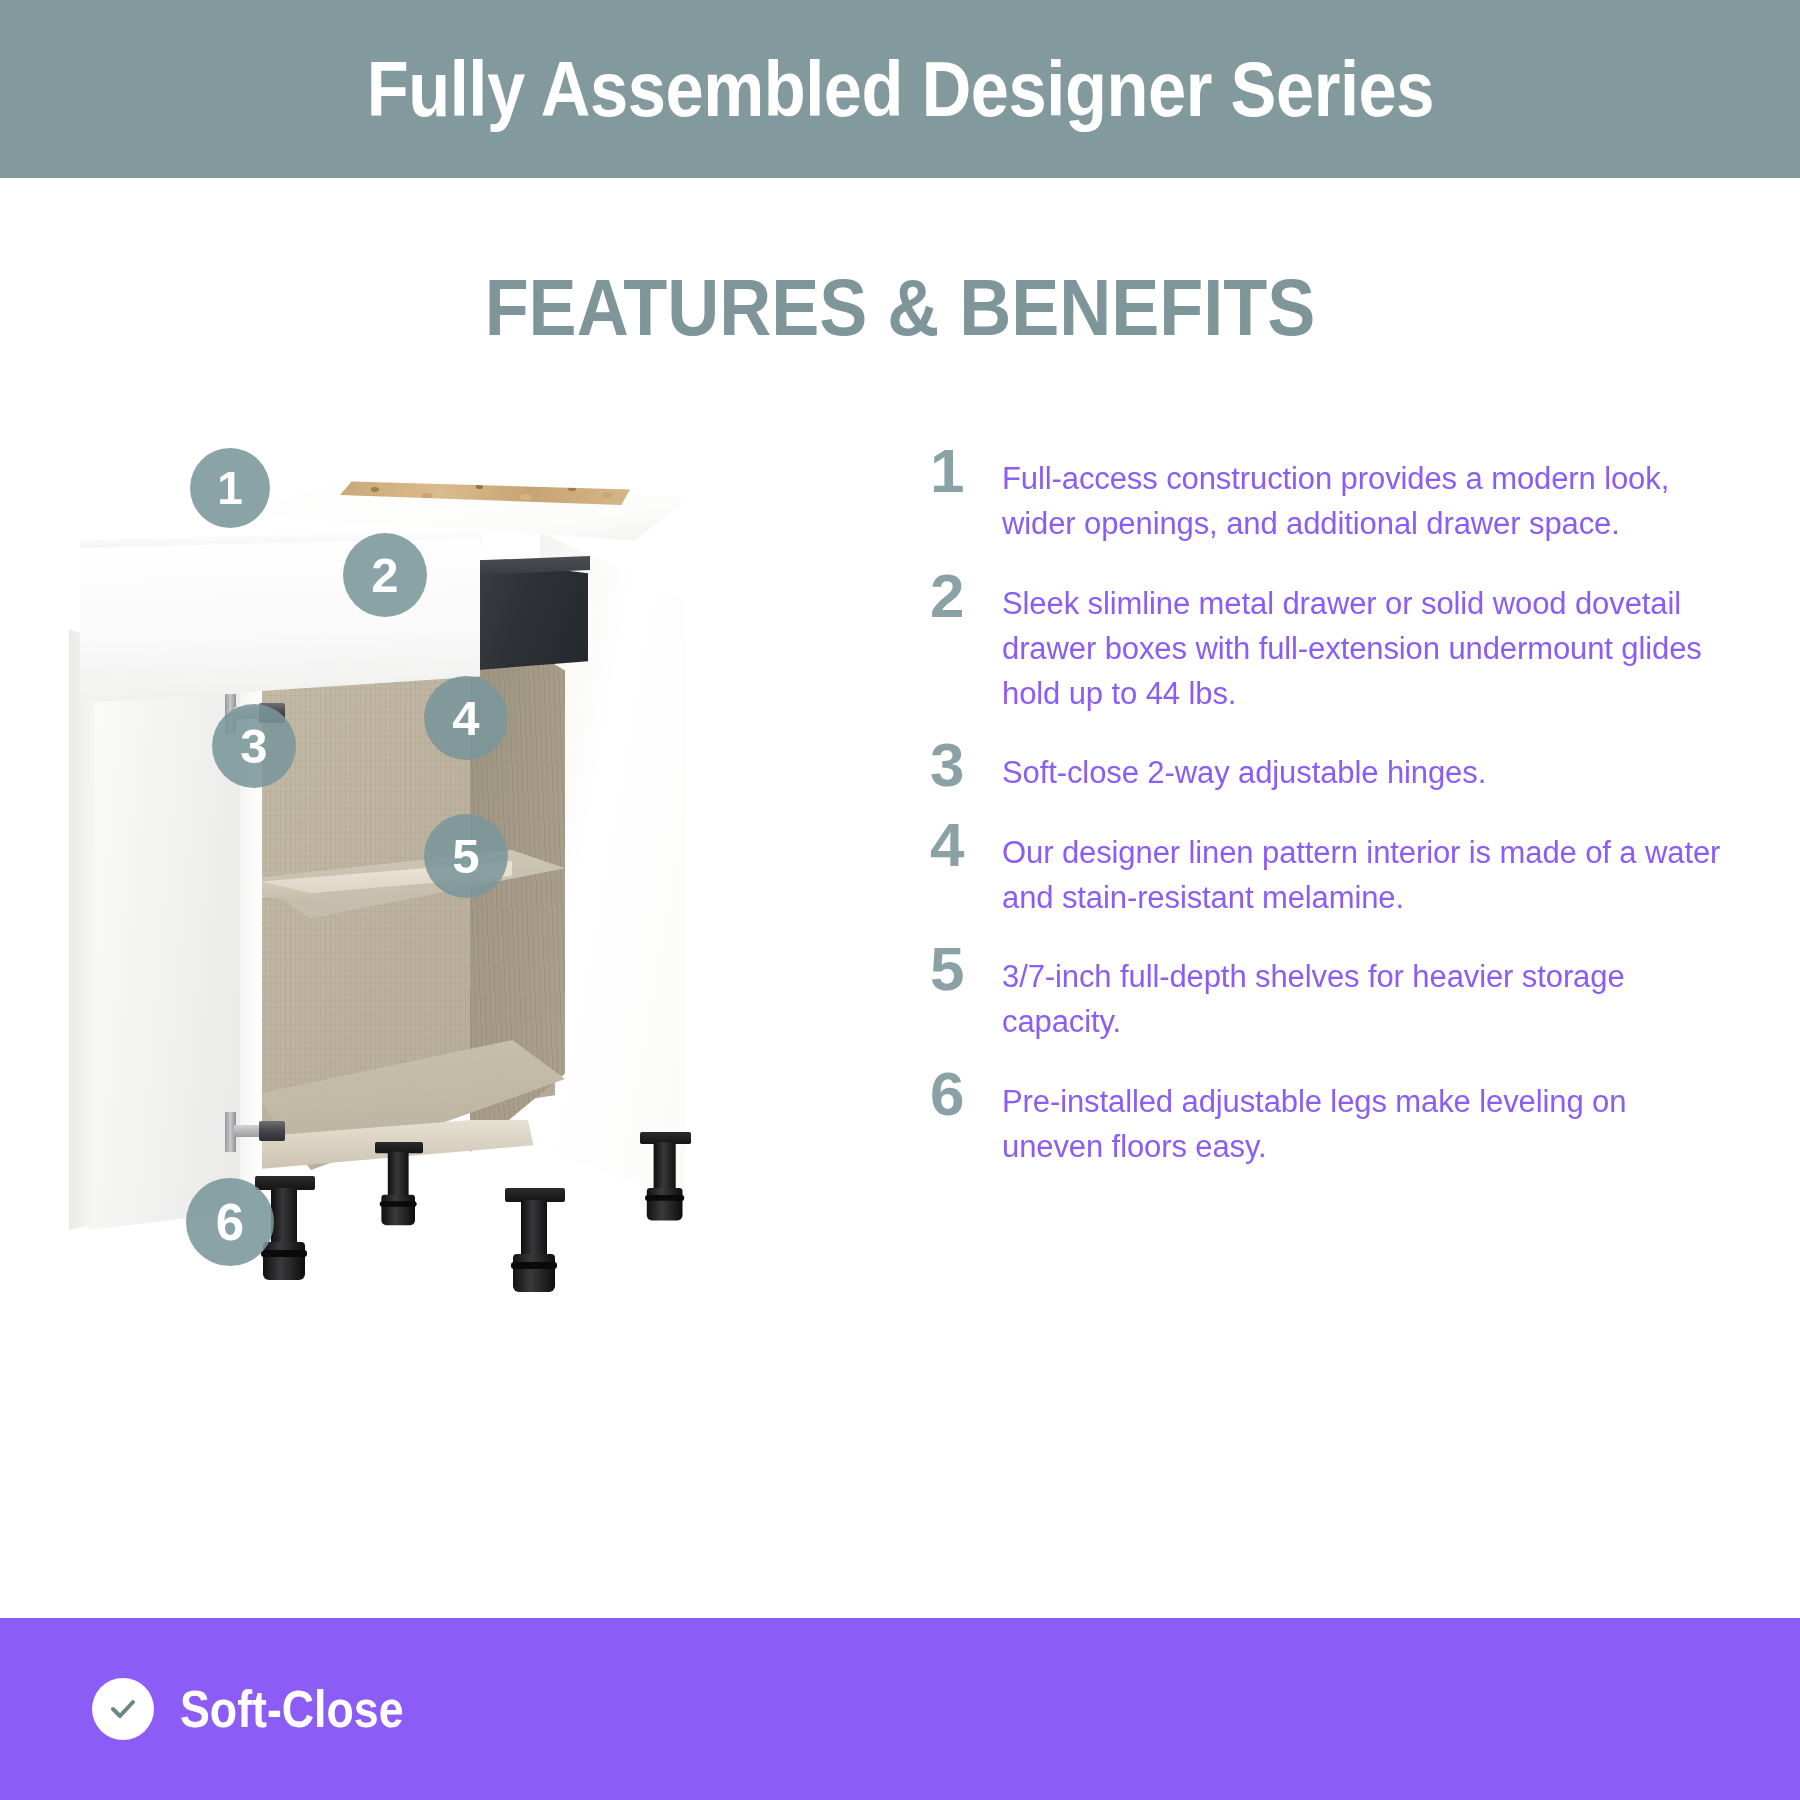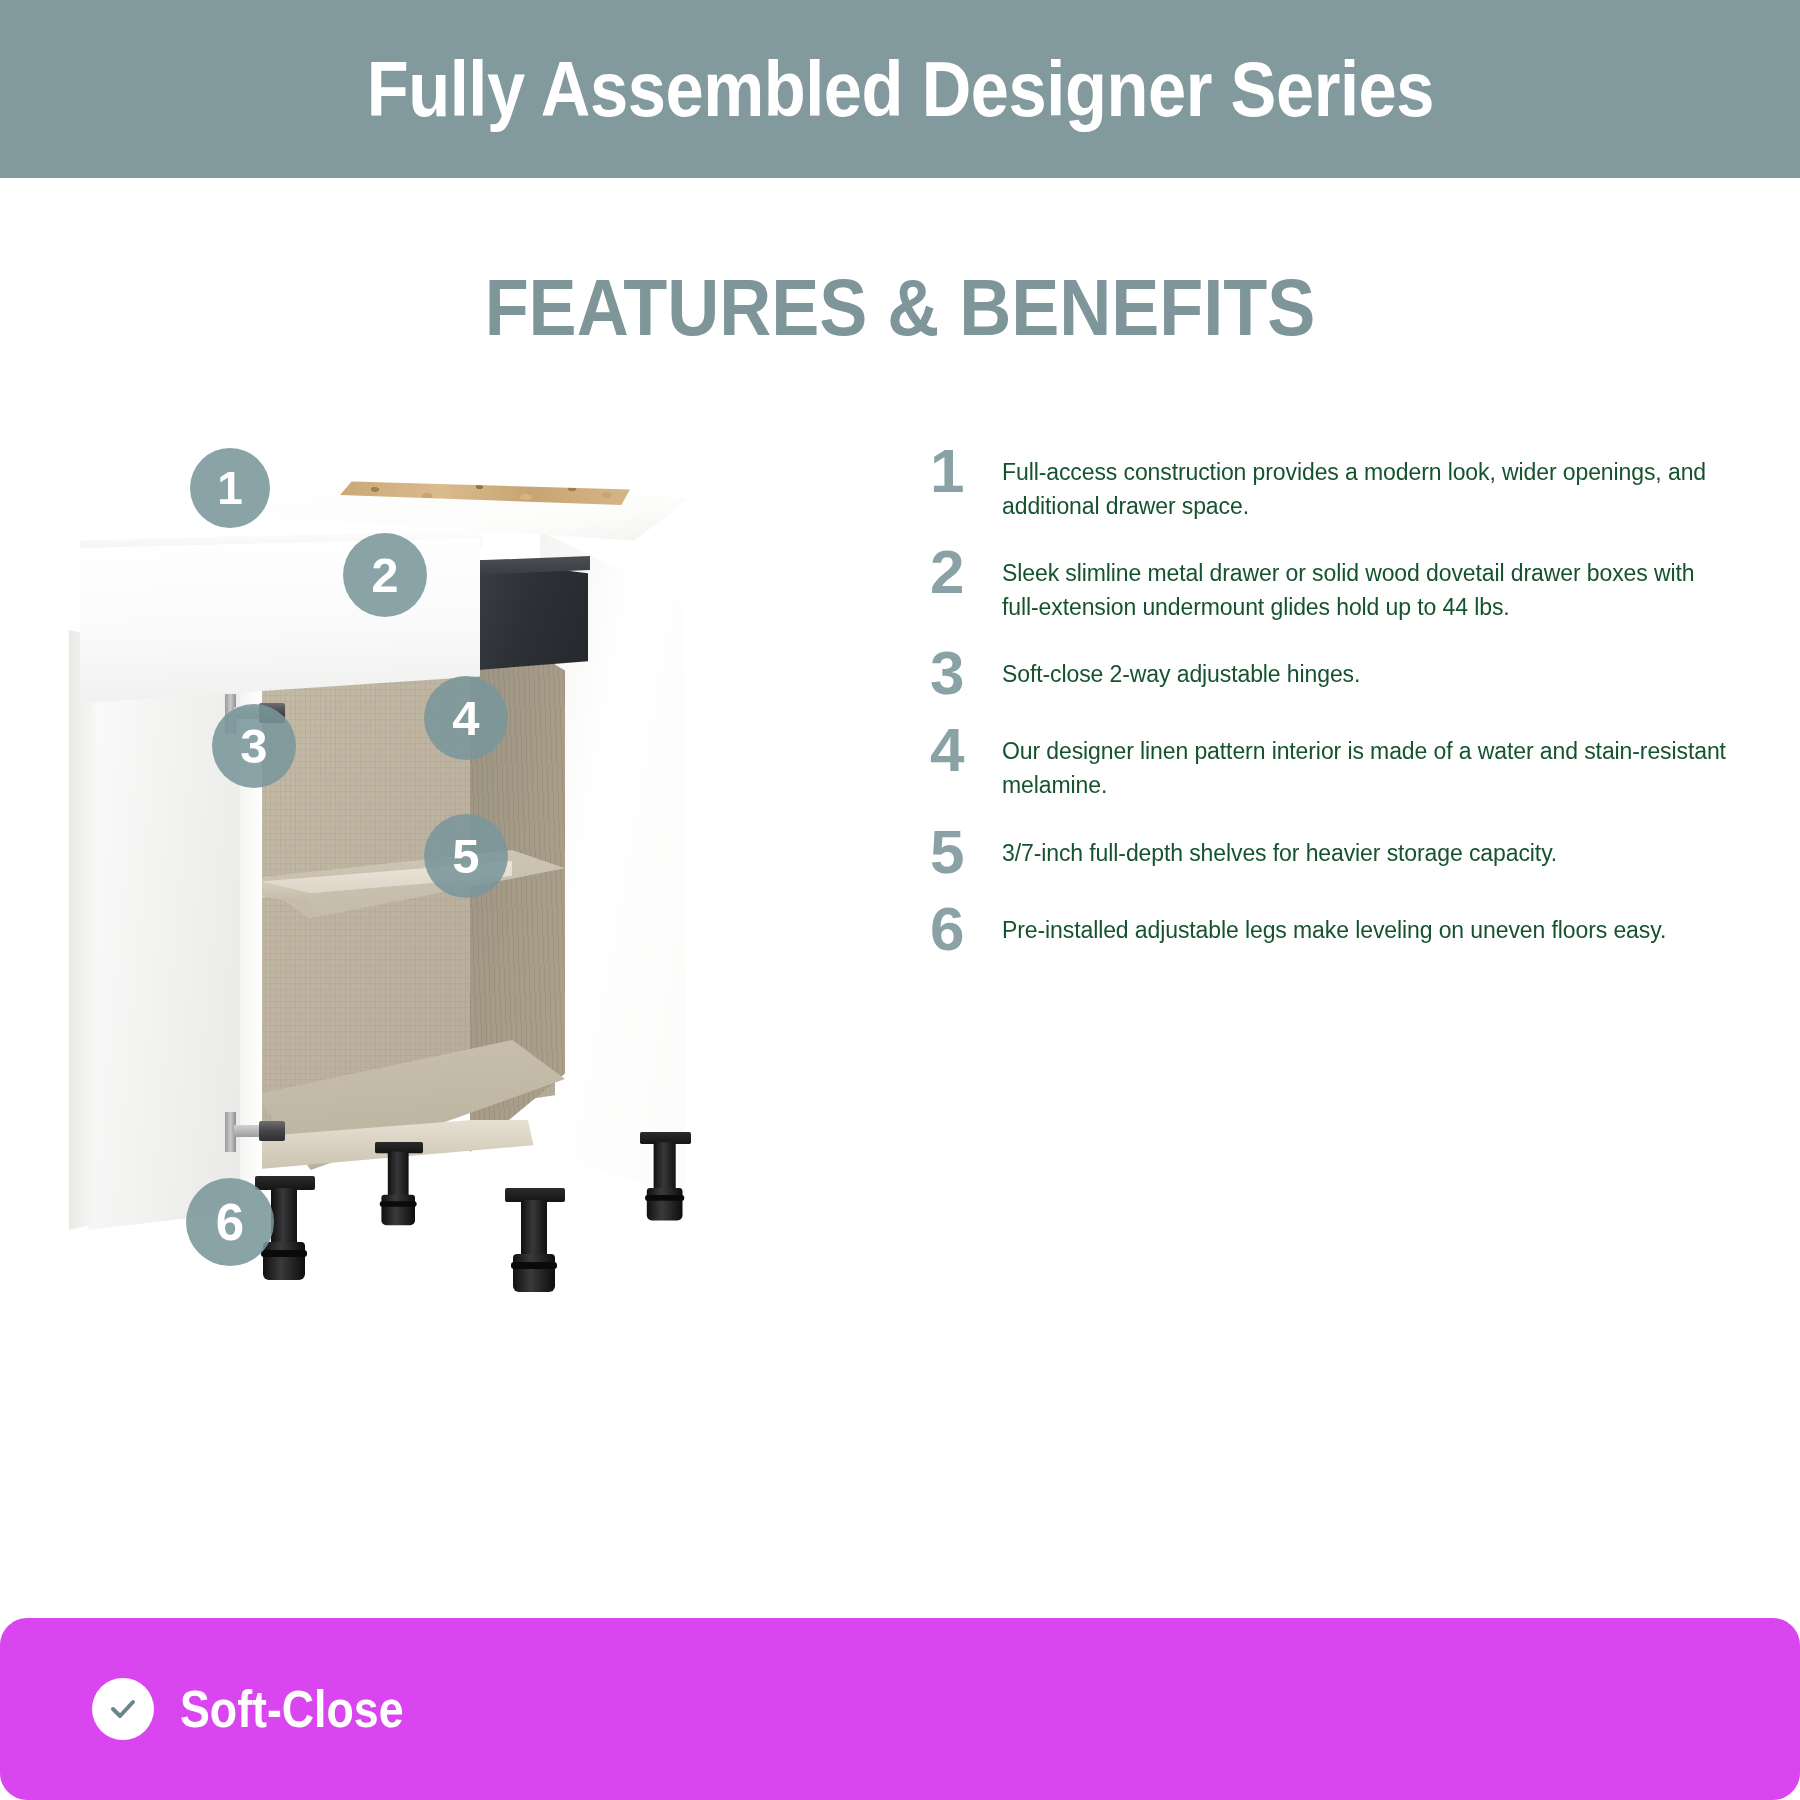--- a/index.html
+++ b/index.html
@@ -237,34 +237,34 @@
     color:#8aa2a6;
     font-family:"Liberation Sans", sans-serif;
     font-weight:700;
     font-size:62px;
     line-height:0.92;
     text-align:left;
     padding-top:2px;
   }
   .feature-text{
     flex:1 1 auto;
-    color:#14532d;
+    color:#8b5cf6;
     font-family:"Liberation Sans", sans-serif;
     font-weight:400;
-    font-size:23px;
+    font-size:31px;
     line-height:1.46;
     letter-spacing:-0.1px;
     padding-top:16px;
   }
 
   
   .footer-bar{
     position:absolute;left:0;bottom:0;width:1800px;height:182px;
-    background:#d946ef;
-    display:flex;align-items:center;border-radius:27px;
+    background:#8b5cf6;
+    display:flex;align-items:center;
   }
   .footer-item{
     flex:1 1 33.33%;
     display:flex;align-items:center;justify-content:flex-start;
     padding-left:92px;
     box-sizing:border-box;
   }
   .footer-item:nth-child(2){padding-left:78px;}
   .footer-item:nth-child(3){padding-left:78px;}
   .check-badge{

